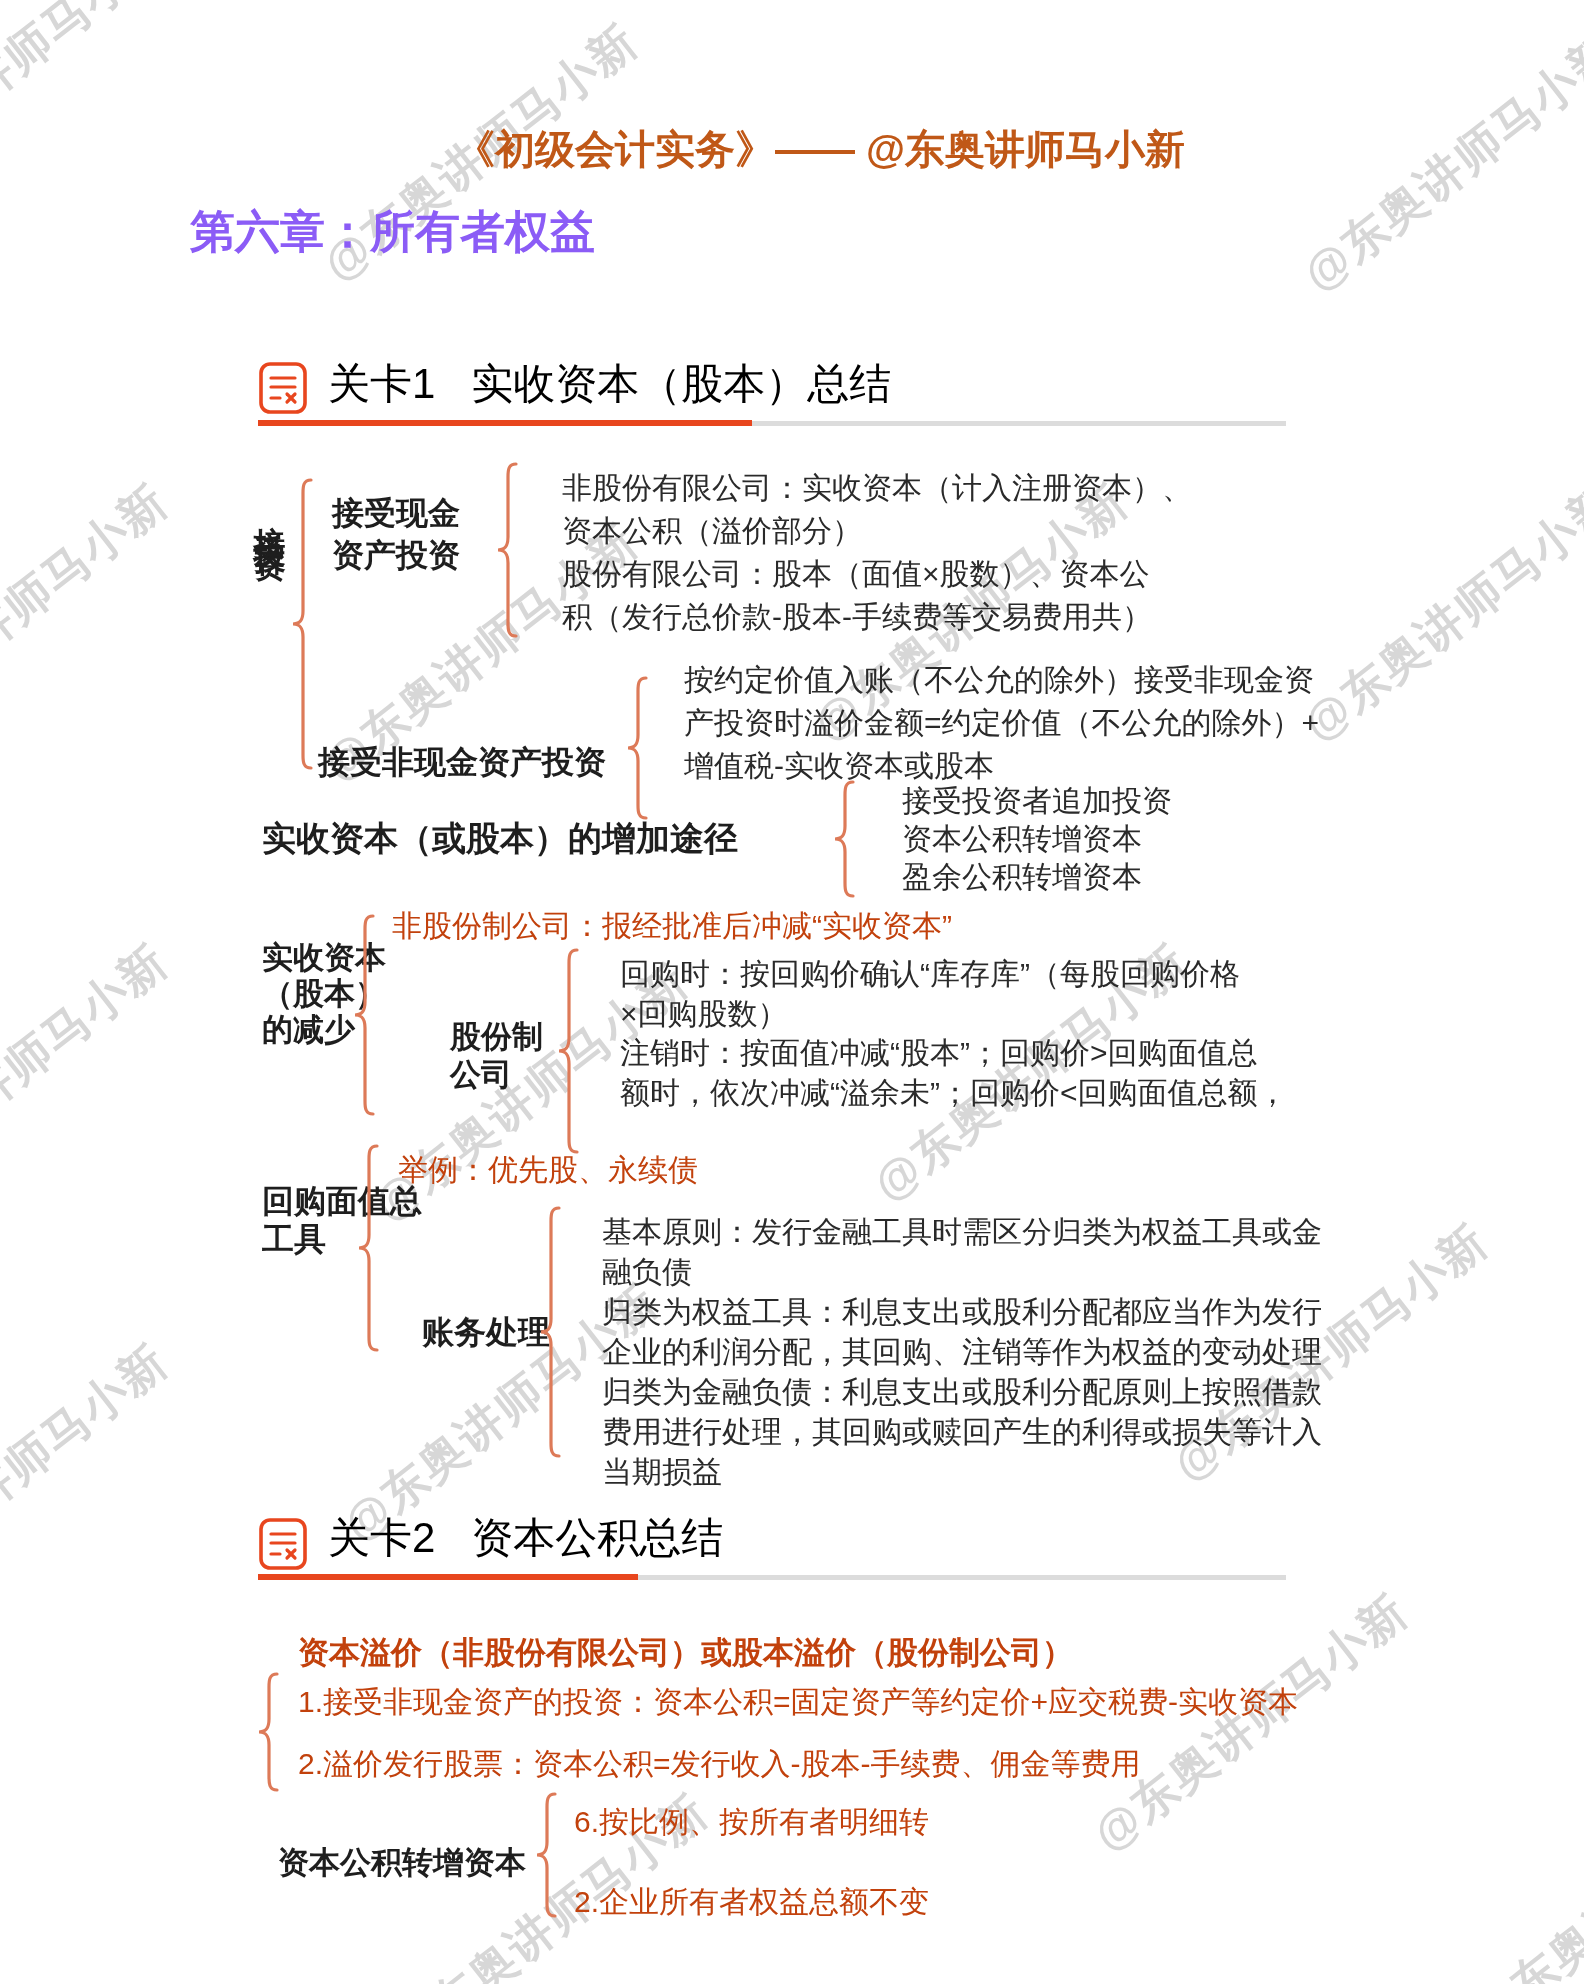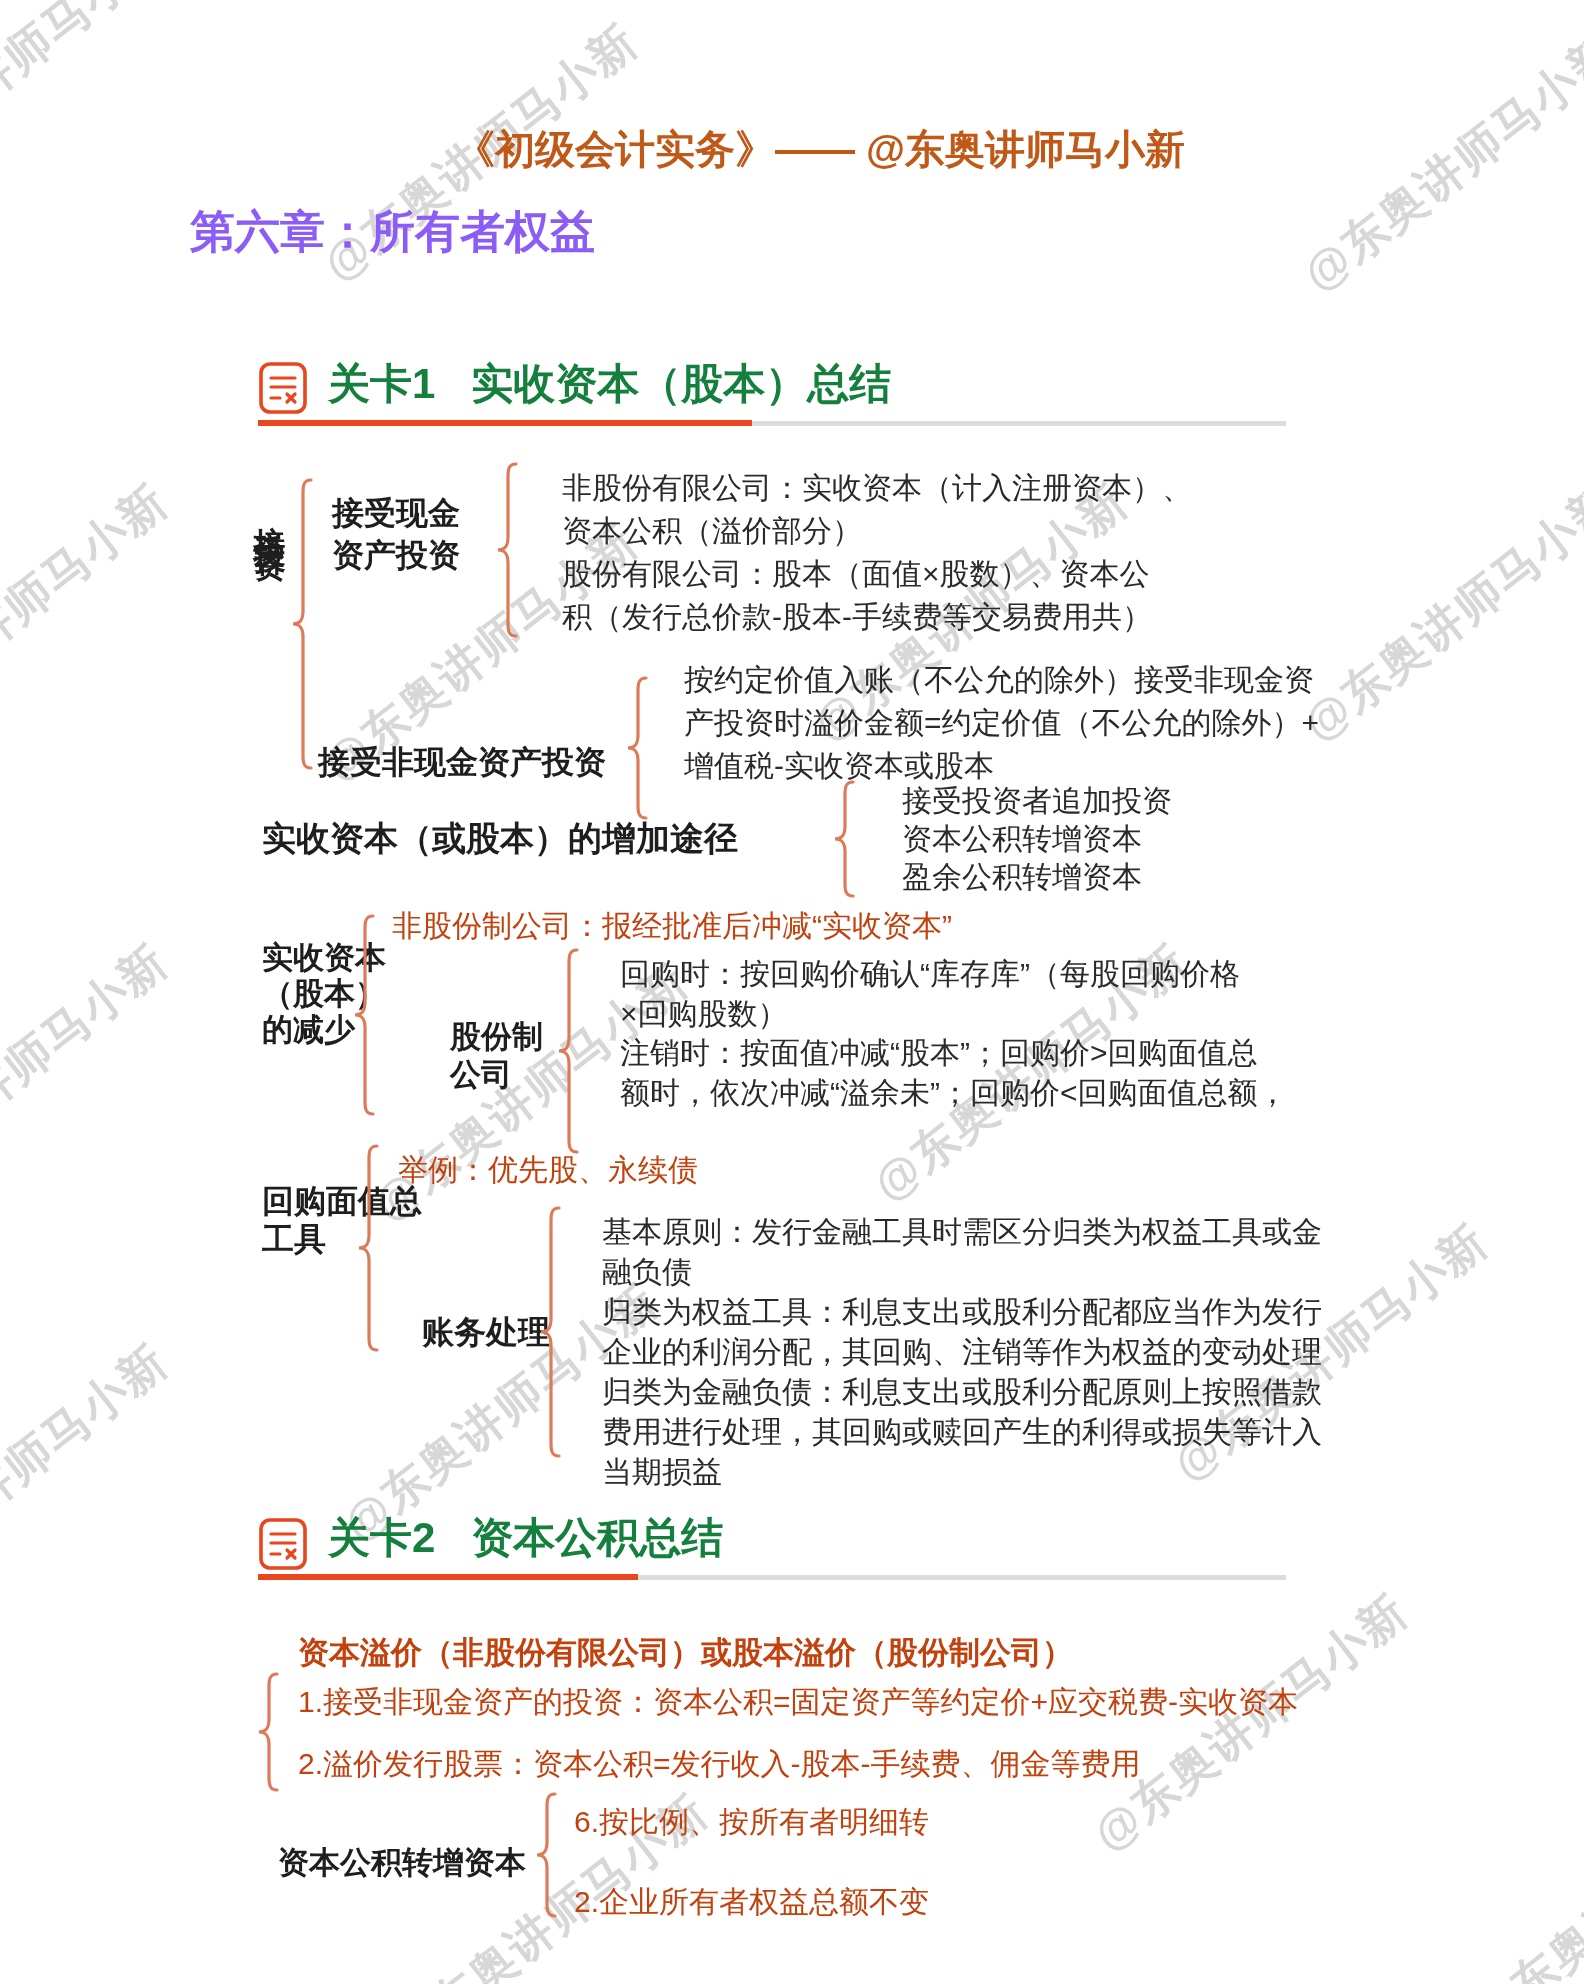--- a/index.html
+++ b/index.html
@@ -2,21 +2,21 @@
 <html><head>
 <meta charset="utf-8">
 <style>
   html,body{margin:0;padding:0;background:#ffffff;}
   body{font-family:"Liberation Sans",sans-serif;}
   #page{position:relative;width:1584px;height:1984px;background:#fff;overflow:hidden;}
   .wm{position:absolute;color:#d7d7d7;font-size:46px;font-weight:700;white-space:nowrap;
       transform:rotate(-38deg);transform-origin:0 50%;z-index:0;letter-spacing:2px;}
   .hdr{position:absolute;left:455px;top:122px;font-size:40px;font-weight:700;color:#c05817;white-space:nowrap;z-index:1;}
   .chapter{position:absolute;left:190px;top:202px;font-size:45px;font-weight:700;color:#8b5cf6;white-space:nowrap;z-index:1;}
-  .ktitle{position:absolute;font-size:42px;font-weight:700;color:#15803d;white-space:nowrap;z-index:1;text-align:right;}
+  .ktitle{position:absolute;font-size:42px;font-weight:400;color:#000000;white-space:nowrap;z-index:1;text-align:right;}
   .ktitle .no{margin-right:36px;}
   .bar-red{position:absolute;height:6px;background:#e8461e;z-index:1;}
   .bar-gray{position:absolute;height:5px;background:#dcdcdc;z-index:1;}
   .kicon{position:absolute;z-index:1;}
   .lbl{position:absolute;font-size:32px;font-weight:700;color:#1e1e1e;white-space:nowrap;z-index:1;line-height:40px;}
   .line{position:absolute;font-size:30px;font-weight:500;color:#c2410c;white-space:nowrap;z-index:1;}
   .block{position:absolute;z-index:1;margin-left:22px;}
   .block div{font-size:30px;font-weight:500;color:#2a2a2a;white-space:nowrap;}
   .vert{writing-mode:vertical-rl;text-orientation:upright;letter-spacing:8px;}
   svg.brace{position:absolute;z-index:1;overflow:visible;}

